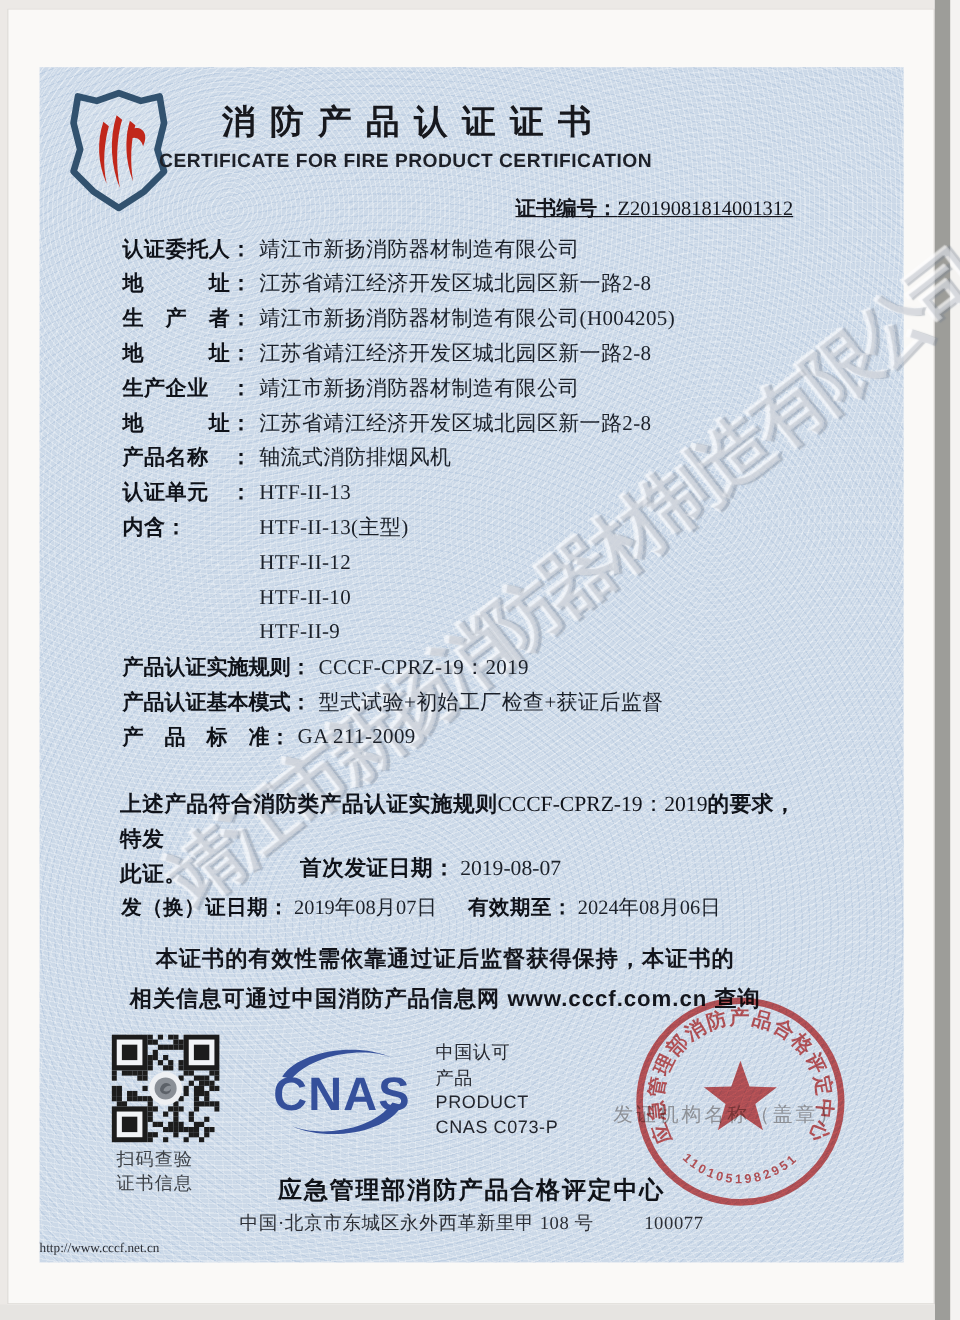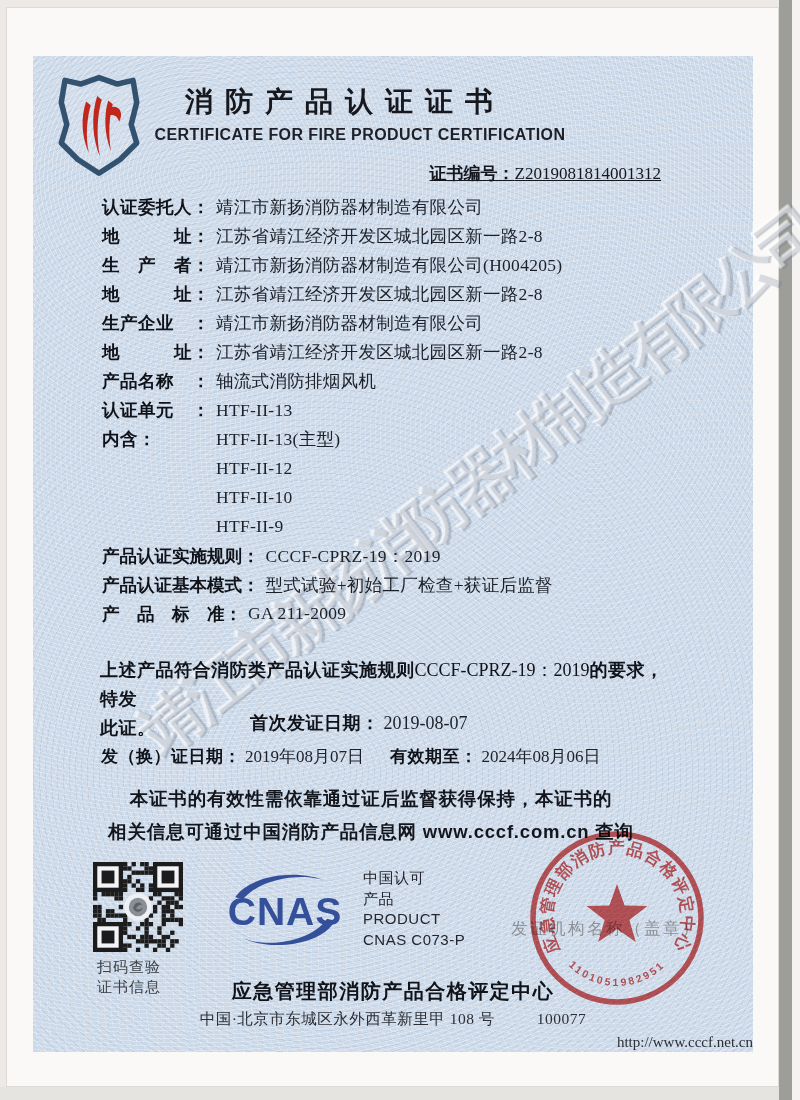--- a/index.html
+++ b/index.html
@@ -24,21 +24,21 @@
   #watermark{position:absolute;left:88px;top:652px;transform:rotate(-38deg);transform-origin:left top;
     white-space:nowrap;font-size:62px;font-weight:700;letter-spacing:-6px;
     color:rgba(252,253,255,.30);text-shadow:2px 2px 1px rgba(115,126,142,.38),-1px -1px 1px rgba(255,255,255,.55);
     pointer-events:none;}
 
   
   #logo{position:absolute;left:20px;top:15px;width:92px;height:108px;}
   .title{position:absolute;left:0;top:27px;width:612px;text-align:center;
          font-size:28px;font-weight:700;color:#17181d;letter-spacing:12px;text-indent:12px;}
   .subtitle{position:absolute;left:0;top:70px;width:610px;text-align:center;
-         font-size:16px;font-weight:600;color:#1d2028;letter-spacing:.4px;padding-left:22px;}
+         font-size:16px;font-weight:600;color:#1d2028;letter-spacing:.4px;}
   .certno{position:absolute;right:92px;top:106px;font-family:"Liberation Serif",serif;
          font-size:17px;color:#15171e;text-decoration:underline;}
   .certno b{font-weight:700;font-family:"Liberation Sans",sans-serif;}
 
   
   #fields{position:absolute;left:69px;top:136px;width:600px;}
   .row{display:flex;align-items:center;height:29.1px;}
   .lbl{font-weight:700;font-size:17.5px;color:#0f1219;width:114px;flex:none;letter-spacing:.5px;}
   .row-sub .lbl{text-align:left;font-family:Liberation Mono, monospace;}
   .row-long .lbl{width:auto;letter-spacing:0;margin-right:6px;}
@@ -69,22 +69,22 @@
        font-size:16.5px;color:#8d9096;letter-spacing:2.5px;z-index:2;}
   #stamp{position:absolute;left:494px;top:770px;width:180px;height:184px;opacity:.85;
          mix-blend-mode:multiply;z-index:3;}
 
   
   #footer-org{position:absolute;left:0;top:922px;width:720px;text-align:center;
        font-size:20px;font-weight:700;color:#101319;letter-spacing:1.5px;}
   #footer-addr{position:absolute;left:0;top:953px;width:720px;text-align:center;
        font-family:"Liberation Serif",serif;font-size:15.5px;color:#2b2e35;letter-spacing:.5px;}
   #footer-addr .post{display:inline-block;margin-left:42px;}
-  #footer-url{position:absolute;left:0;top:978px;width:720px;text-align:right;
-       font-family:"Liberation Serif",serif;font-size:15px;color:#2b2e35;}
+  #footer-url{position:absolute;left:0;top:978px;width:720px;text-align:left;
+       font-family:"Liberation Serif",serif;font-size:11px;color:#2b2e35;}
 </style>
 </head>
 <body>
 
 <div id="page">
   <div id="paper"></div>
   <div id="edge-right"></div>
   <div id="edge-right-outer"></div>
   <div id="edge-bottom"></div>
 

